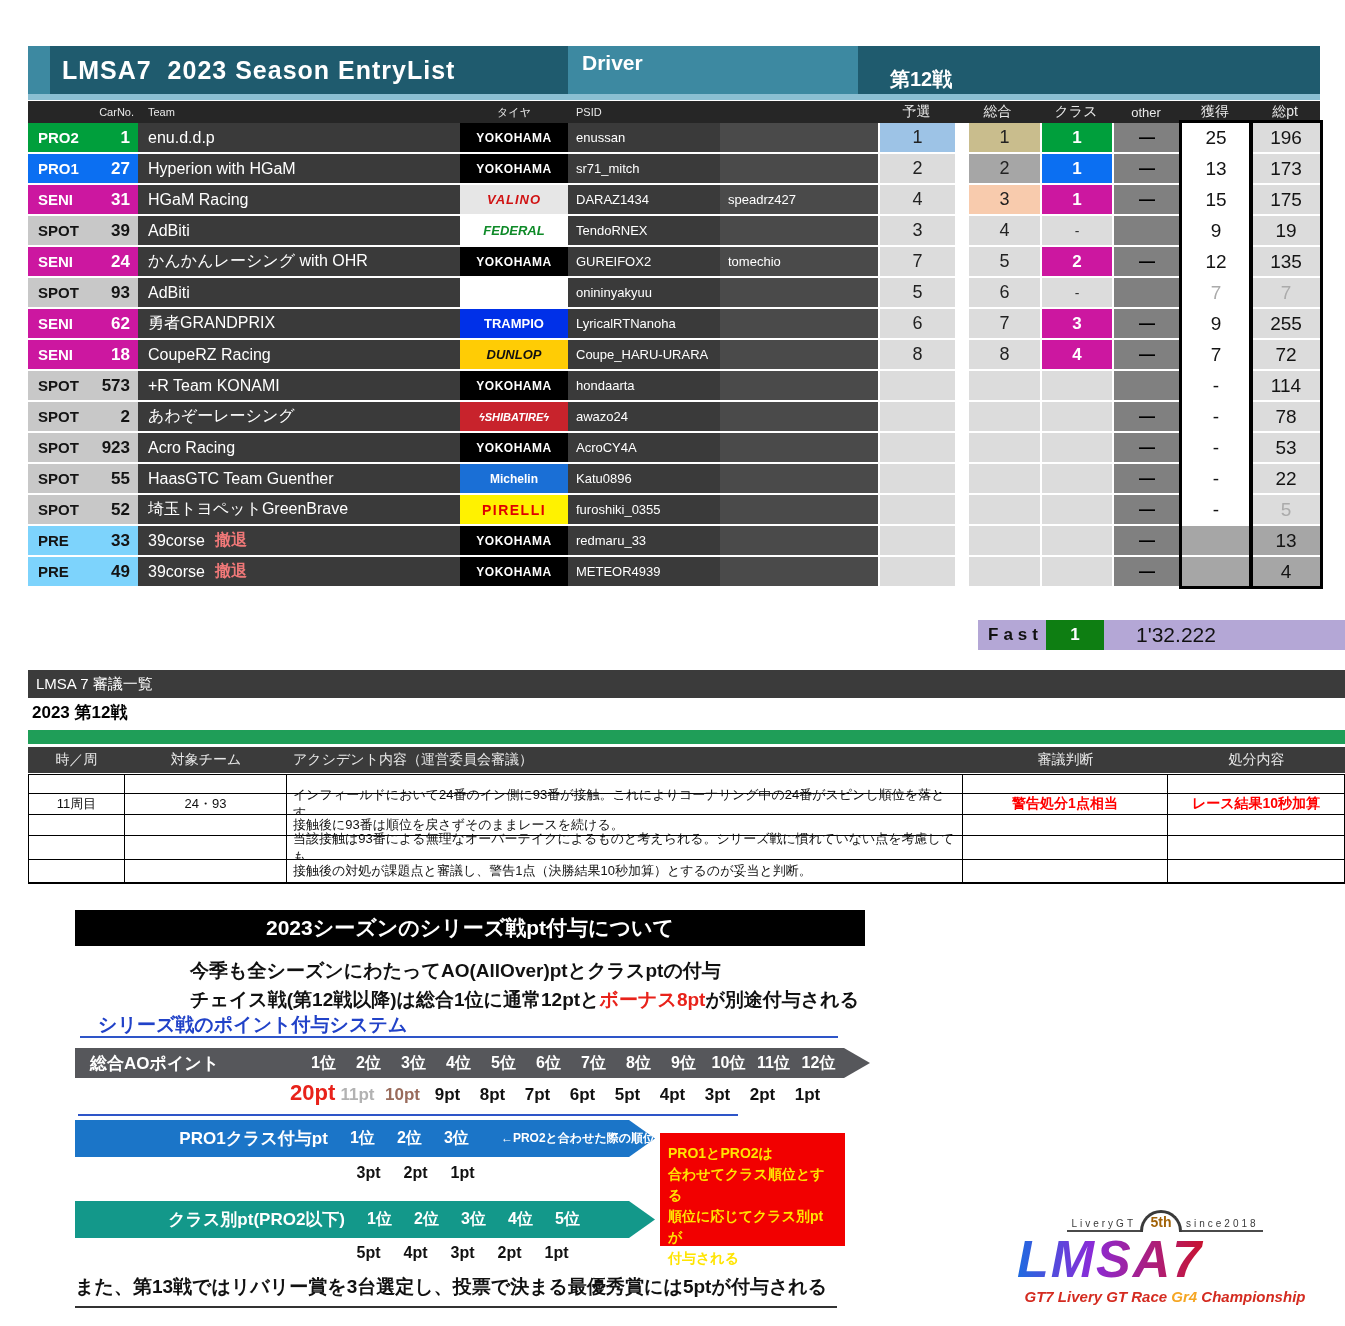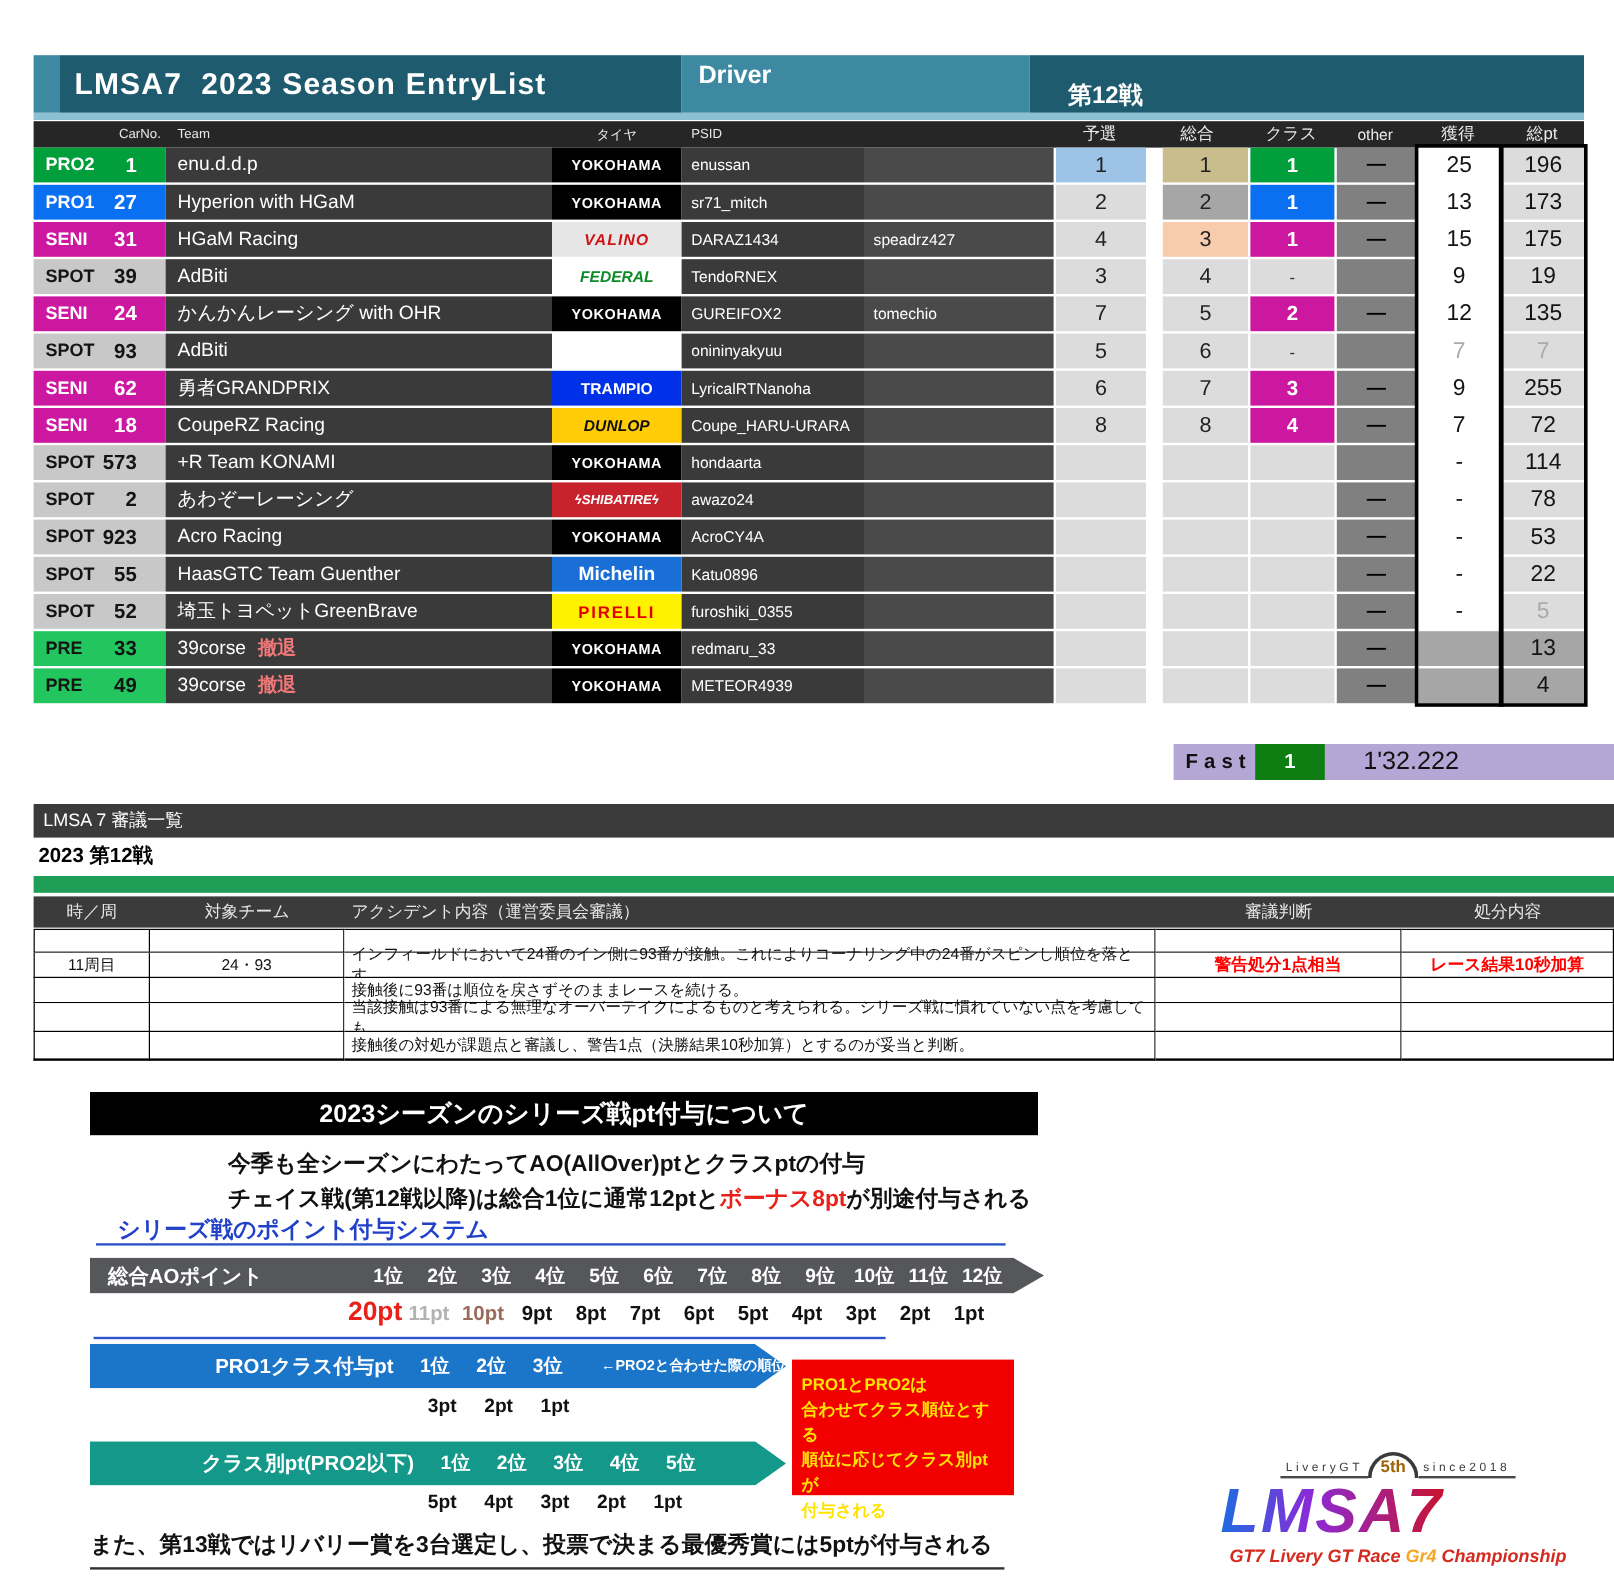--- a/index.html
+++ b/index.html
@@ -25,38 +25,38 @@
   .hc-ov{width:85px;text-align:center;font-size:14px;}
   .hc-cp{width:72px;text-align:center;font-size:14px;}
   .hc-other{width:68px;text-align:center;font-size:13px;}
   .hc-gain{width:70px;text-align:center;font-size:14px;}
   .hc-total{width:70px;text-align:center;font-size:14px;}
 
   
   #entry-rows{position:absolute;left:28px;top:107px;width:1300px;}
   .erow{display:flex;height:29px;margin-bottom:2px;}
   .erow>div{box-sizing:border-box;}
-  .c-cls{width:110px;display:flex;align-items:center;justify-content:space-between;padding:0 24px 0 10px;}
+  .c-cls{width:110px;display:flex;align-items:center;justify-content:space-between;padding:0 8px 0 10px;}
   .cls-label{font-size:15px;font-weight:bold;}
   .cls-num{font-size:17px;font-weight:bold;}
   .cls-pro2{background:#009F3C;color:#fff;}
   .cls-pro1{background:#0B6FF2;color:#fff;}
   .cls-seni{background:#CC17A0;color:#fff;}
   .cls-spot{background:#C8C8C8;color:#141414;}
-  .cls-pre{background:#22c55e;color:#141414;}
+  .cls-pre{background:#7dd3fc;color:#141414;}
   .c-team{width:322px;background:#3A3A3A;color:#fff;font-size:16px;display:flex;align-items:center;padding-left:10px;gap:10px;white-space:pre;}
   .retired{color:#F07878;font-weight:bold;}
   .c-tire{width:108px;display:flex;align-items:center;justify-content:center;font-size:12px;font-weight:bold;}
   .tire-yokohama{background:#000;color:#fff;letter-spacing:.5px;}
   .tire-valino{background:#E6E6E6;color:#D01212;font-style:italic;font-size:13px;letter-spacing:1px;}
   .tire-federal{background:#fff;color:#0E8A28;font-style:italic;font-size:13px;}
   .tire-trampio{background:#0030E8;color:#fff;font-size:13px;}
   .tire-dunlop{background:#FFCC05;color:#111;font-style:italic;font-size:13px;}
   .tire-shibatire{background:#C8232C;color:#fff;font-style:italic;font-size:11px;}
-  .tire-michelin{background:#1A6FD6;color:#fff;font-size:16px;}
+  .tire-michelin{background:#1A6FD6;color:#fff;font-size:12px;}
   .tire-pirelli{background:#FFF200;color:#E00000;font-size:14px;letter-spacing:1.5px;}
   .tire-blank{background:#fff;}
   .c-psid{width:152px;background:#3A3A3A;color:#fff;font-size:13px;display:flex;align-items:center;padding-left:8px;}
   .c-psid2{width:158px;background:#4A4A4A;color:#fff;font-size:13px;display:flex;align-items:center;padding-left:8px;}
   .c-q{margin-left:2px;width:75px;background:#DCDCDC;display:flex;align-items:center;justify-content:center;font-size:18px;color:#222;}
   .q-pole{background:#9DC3E6;}
   .c-ov{margin-left:14px;width:71px;background:#DCDCDC;display:flex;align-items:center;justify-content:center;font-size:18px;color:#222;}
   .ov-gold{background:#C9BD8D;}
   .ov-silver{background:#A6A6A6;}
   .ov-bronze{background:#F8CBAD;}

